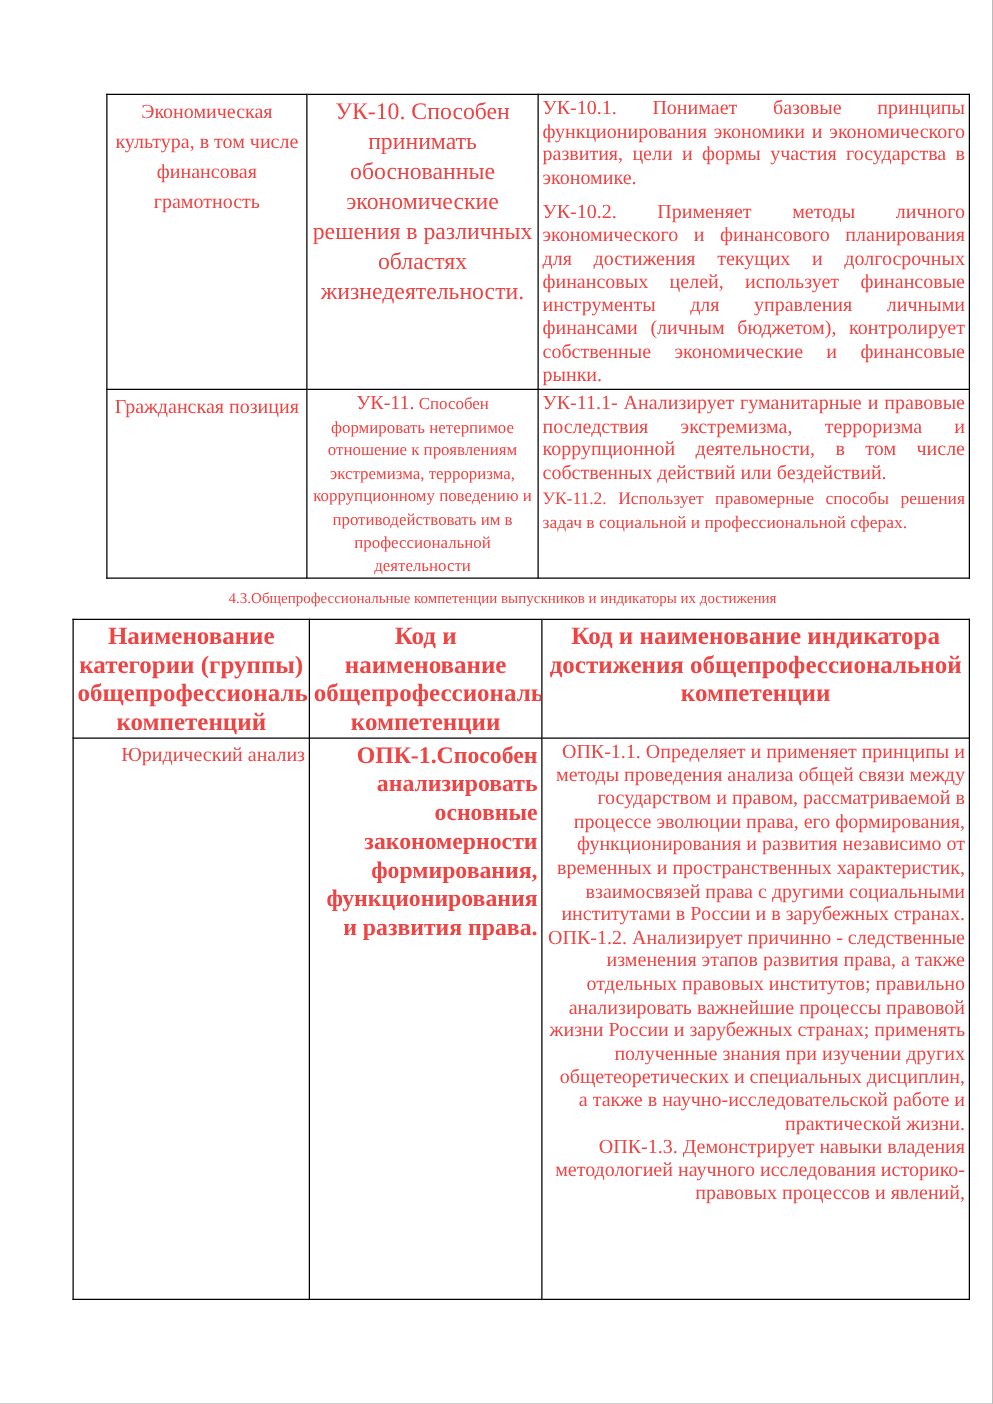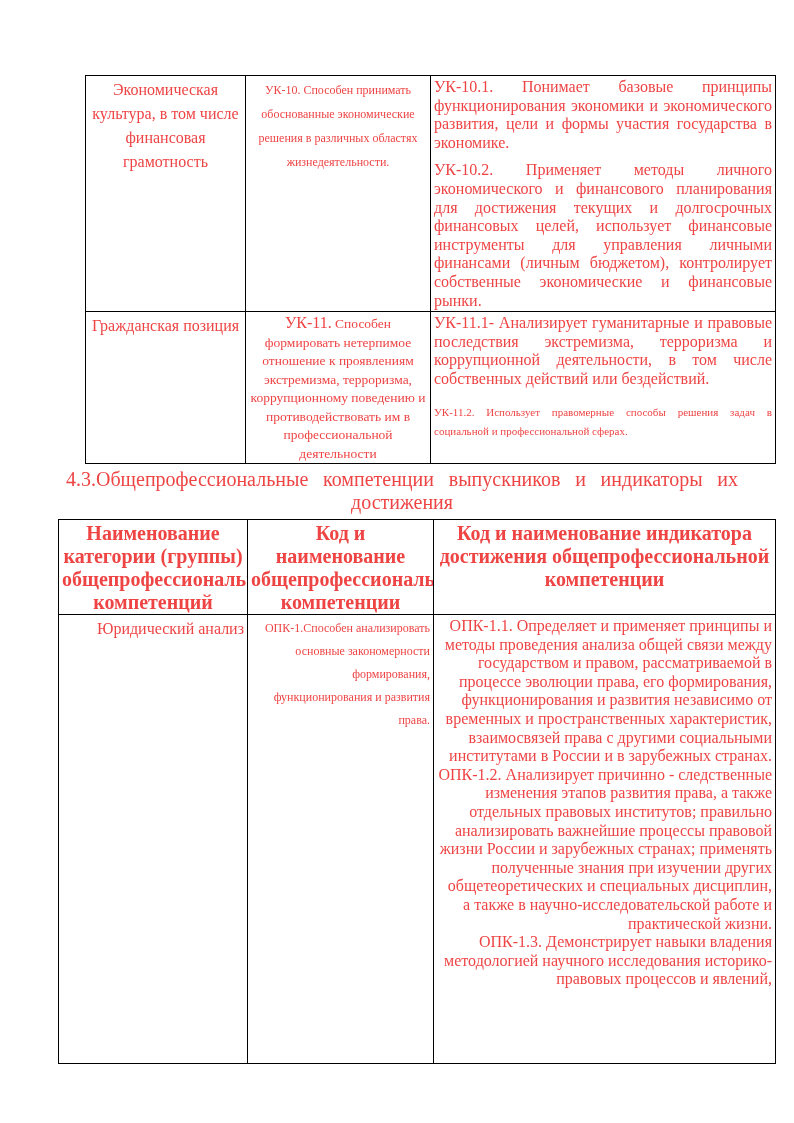--- a/index.html
+++ b/index.html
@@ -18,33 +18,33 @@
   .t1 .col-cat{width:160px;} .t1 .col-comp{width:185px;} .t1 .col-ind{width:345px;}
   .t1 tr.r1 td{height:233px;}
   .t1 tr.r2 td{height:143px;}
   
   .t2{margin:0 0 0 58px;width:717px;}
   .t2 .col-cat{width:189px;} .t2 .col-comp{width:186px;} .t2 .col-ind{width:342px;}
   .t2 thead th{height:83px;}
   .t2 tbody td{height:446px;text-align:right;}
   
   .cell-cat{text-align:center;font-size:16px;line-height:24px;}
-  .cell-comp{text-align:center;font-size:12px;line-height:24px;}
+  .cell-comp{text-align:center;font-size:19px;line-height:24px;}
   .cell-comp-sm{text-align:center;font-size:13.5px;line-height:18.5px;padding-top:4px;}
   .cell-comp-sm .code{font-size:16px;}
   .cell-ind{text-align:justify;font-size:16px;line-height:18.6px;padding-left:5px;padding-right:3px;}
   .cell-ind p{margin:0;}
   .cell-ind p.gap{margin-top:9px;}
-  .cell-ind p.small{font-size:11px;line-height:18.6px;margin-top:15px;}
+  .cell-ind p.small{font-size:14px;line-height:18.6px;margin-top:3px;}
   .t2 th{font-weight:bold;font-size:20px;line-height:23px;text-align:center;padding-top:5px;}
-  .t2 .cell-comp{line-height:23px;}
+  .t2 .cell-comp{line-height:23px;font-weight:bold;}
   
   .heading{
     width:672px;margin:4px 0 5px 66px;
-    font-size:20px;line-height:23px;
+    font-size:12px;line-height:23px;
     text-align:justify;text-align-last:center;
   }
 </style>
 </head>
 <body>
 
 <div class="page">
 
   <table class="t t1">
     <colgroup>

